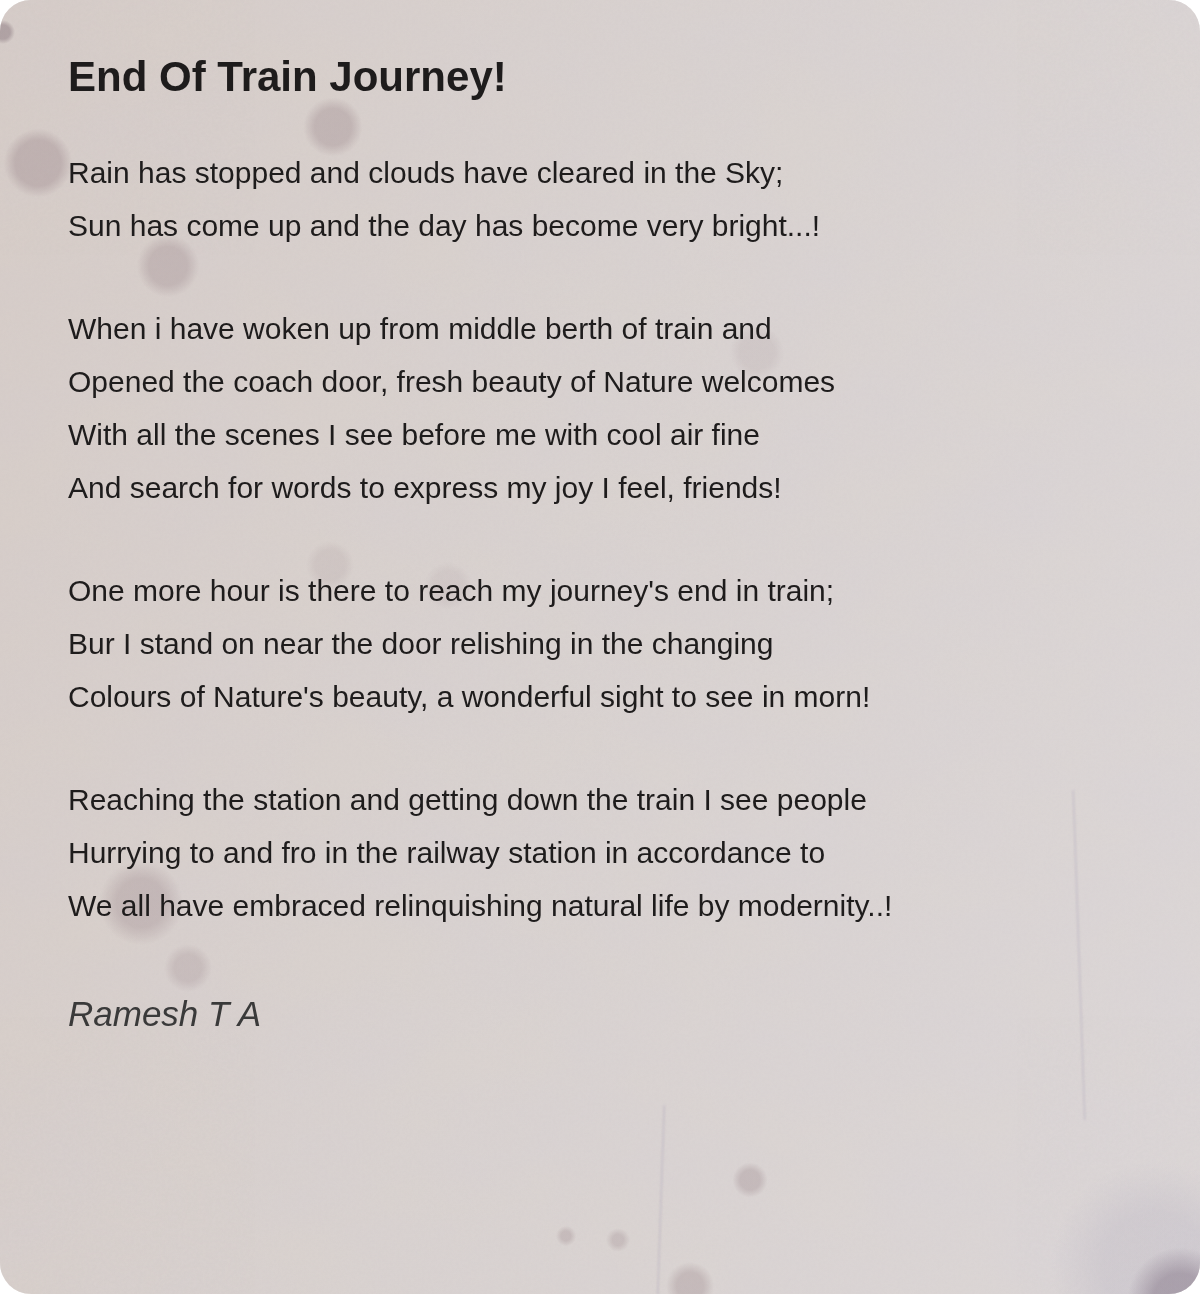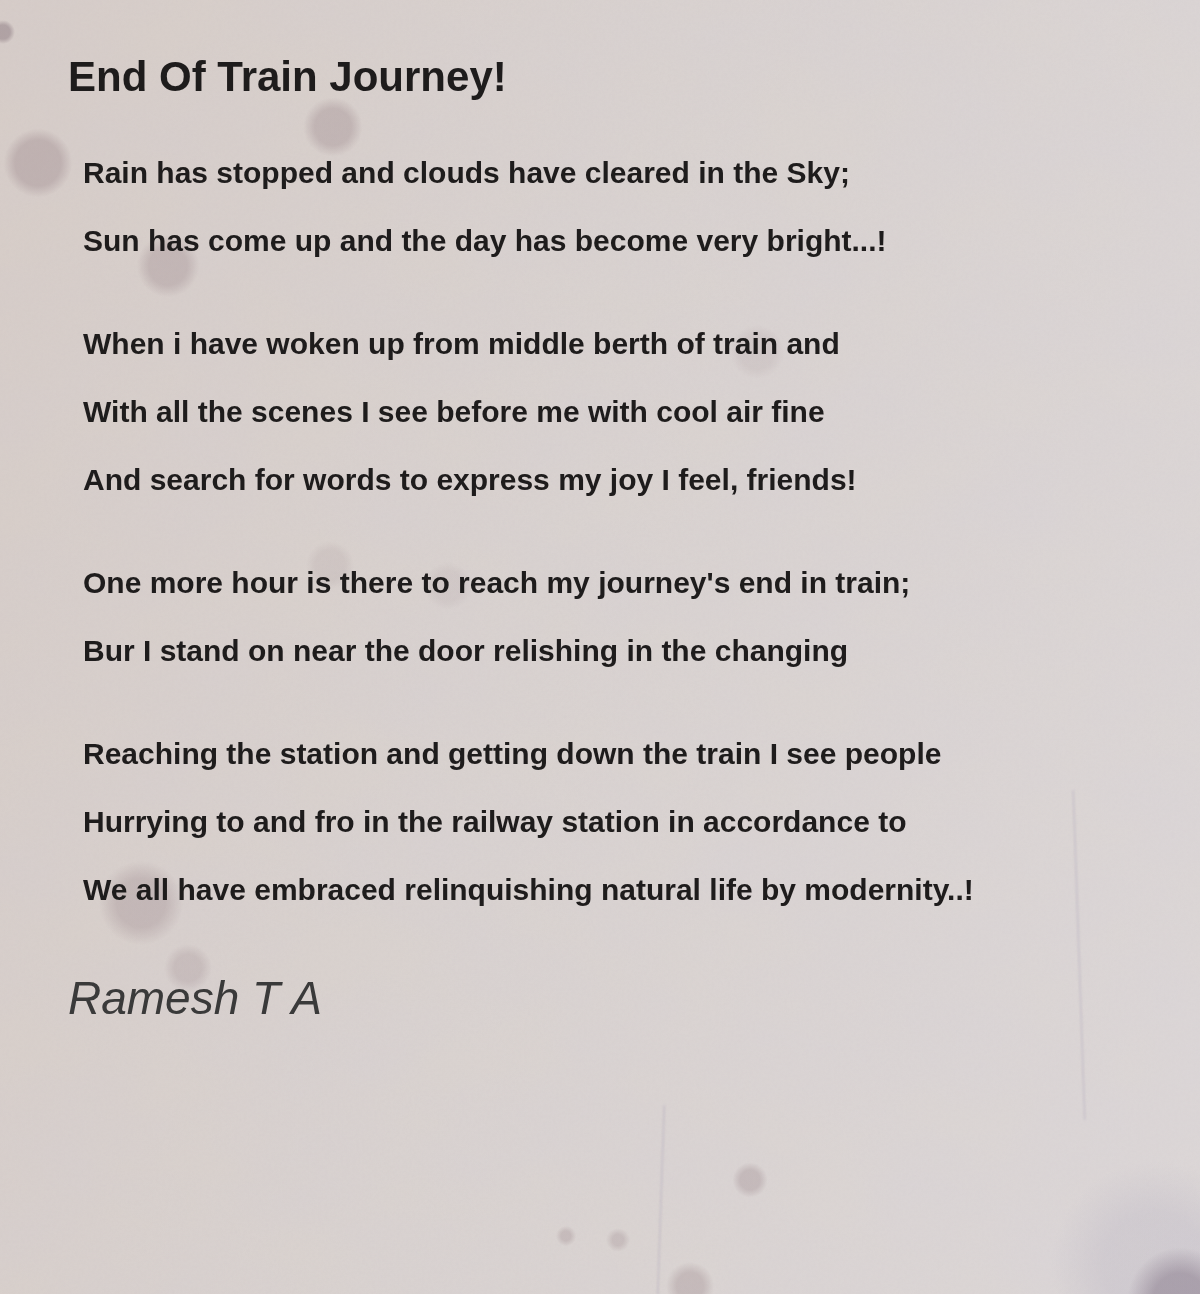--- a/index.html
+++ b/index.html
@@ -7,20 +7,21 @@
     padding: 0;
     background: #ffffff;
   }
   .page {
     position: relative;
     width: 1200px;
     height: 1294px;
     overflow: hidden;
     background: var(--bg, #d9d2ce);
     font-family: "Liberation Sans", "DejaVu Sans", sans-serif;
+    border-radius: 31px;
   }
   .texture-svg {
     position: absolute;
     top: 0; left: 0;
     width: 1200px; height: 1294px;
     display: block;
     pointer-events: none;
   }
   .tint {
     position: absolute;
@@ -77,30 +78,30 @@
     letter-spacing: 0px;
     white-space: nowrap;
   }
   .stanza {
     margin: 50px 0 0 0;
   }
   .stanza-first {
     margin-top: 44px;
   }
   .line {
-    margin: 15px;
+    margin: 0;
     font-size: 30px;
     line-height: 53px;
-    font-weight: bold;
+    font-weight: normal;
     color: var(--text, #1e1c1c);
     white-space: nowrap;
   }
   .author {
     margin-top: 58px;
-    font-size: 46px;
+    font-size: 35px;
     line-height: 48px;
     font-style: italic;
     font-weight: normal;
     color: var(--author, #3a3a3a);
     white-space: nowrap;
   }
 </style>
 </head>
 <body>
 
@@ -133,27 +134,29 @@
   <article class="poem">
     <h1 class="title">End Of Train Journey!</h1>
 
     <section class="stanza stanza-first">
       <p class="line">Rain has stopped and clouds have cleared in the Sky;</p>
       <p class="line">Sun has come up and the day has become very bright...!</p>
     </section>
 
     <section class="stanza">
       <p class="line">When i have woken up from middle berth of train and</p>
+      <p class="line">Opened the coach door, fresh beauty of Nature welcomes</p>
       <p class="line">With all the scenes I see before me with cool air fine</p>
       <p class="line">And search for words to express my joy I feel, friends!</p>
     </section>
 
     <section class="stanza">
       <p class="line">One more hour is there to reach my journey's end in train;</p>
       <p class="line">Bur I stand on near the door relishing in the changing</p>
+      <p class="line">Colours of Nature's beauty, a wonderful sight to see in morn!</p>
     </section>
 
     <section class="stanza">
       <p class="line">Reaching the station and getting down the train I see people</p>
       <p class="line">Hurrying to and fro in the railway station in accordance to</p>
       <p class="line">We all have embraced relinquishing natural life by modernity..!</p>
     </section>
 
     <div class="author">Ramesh T A</div>
   </article>

